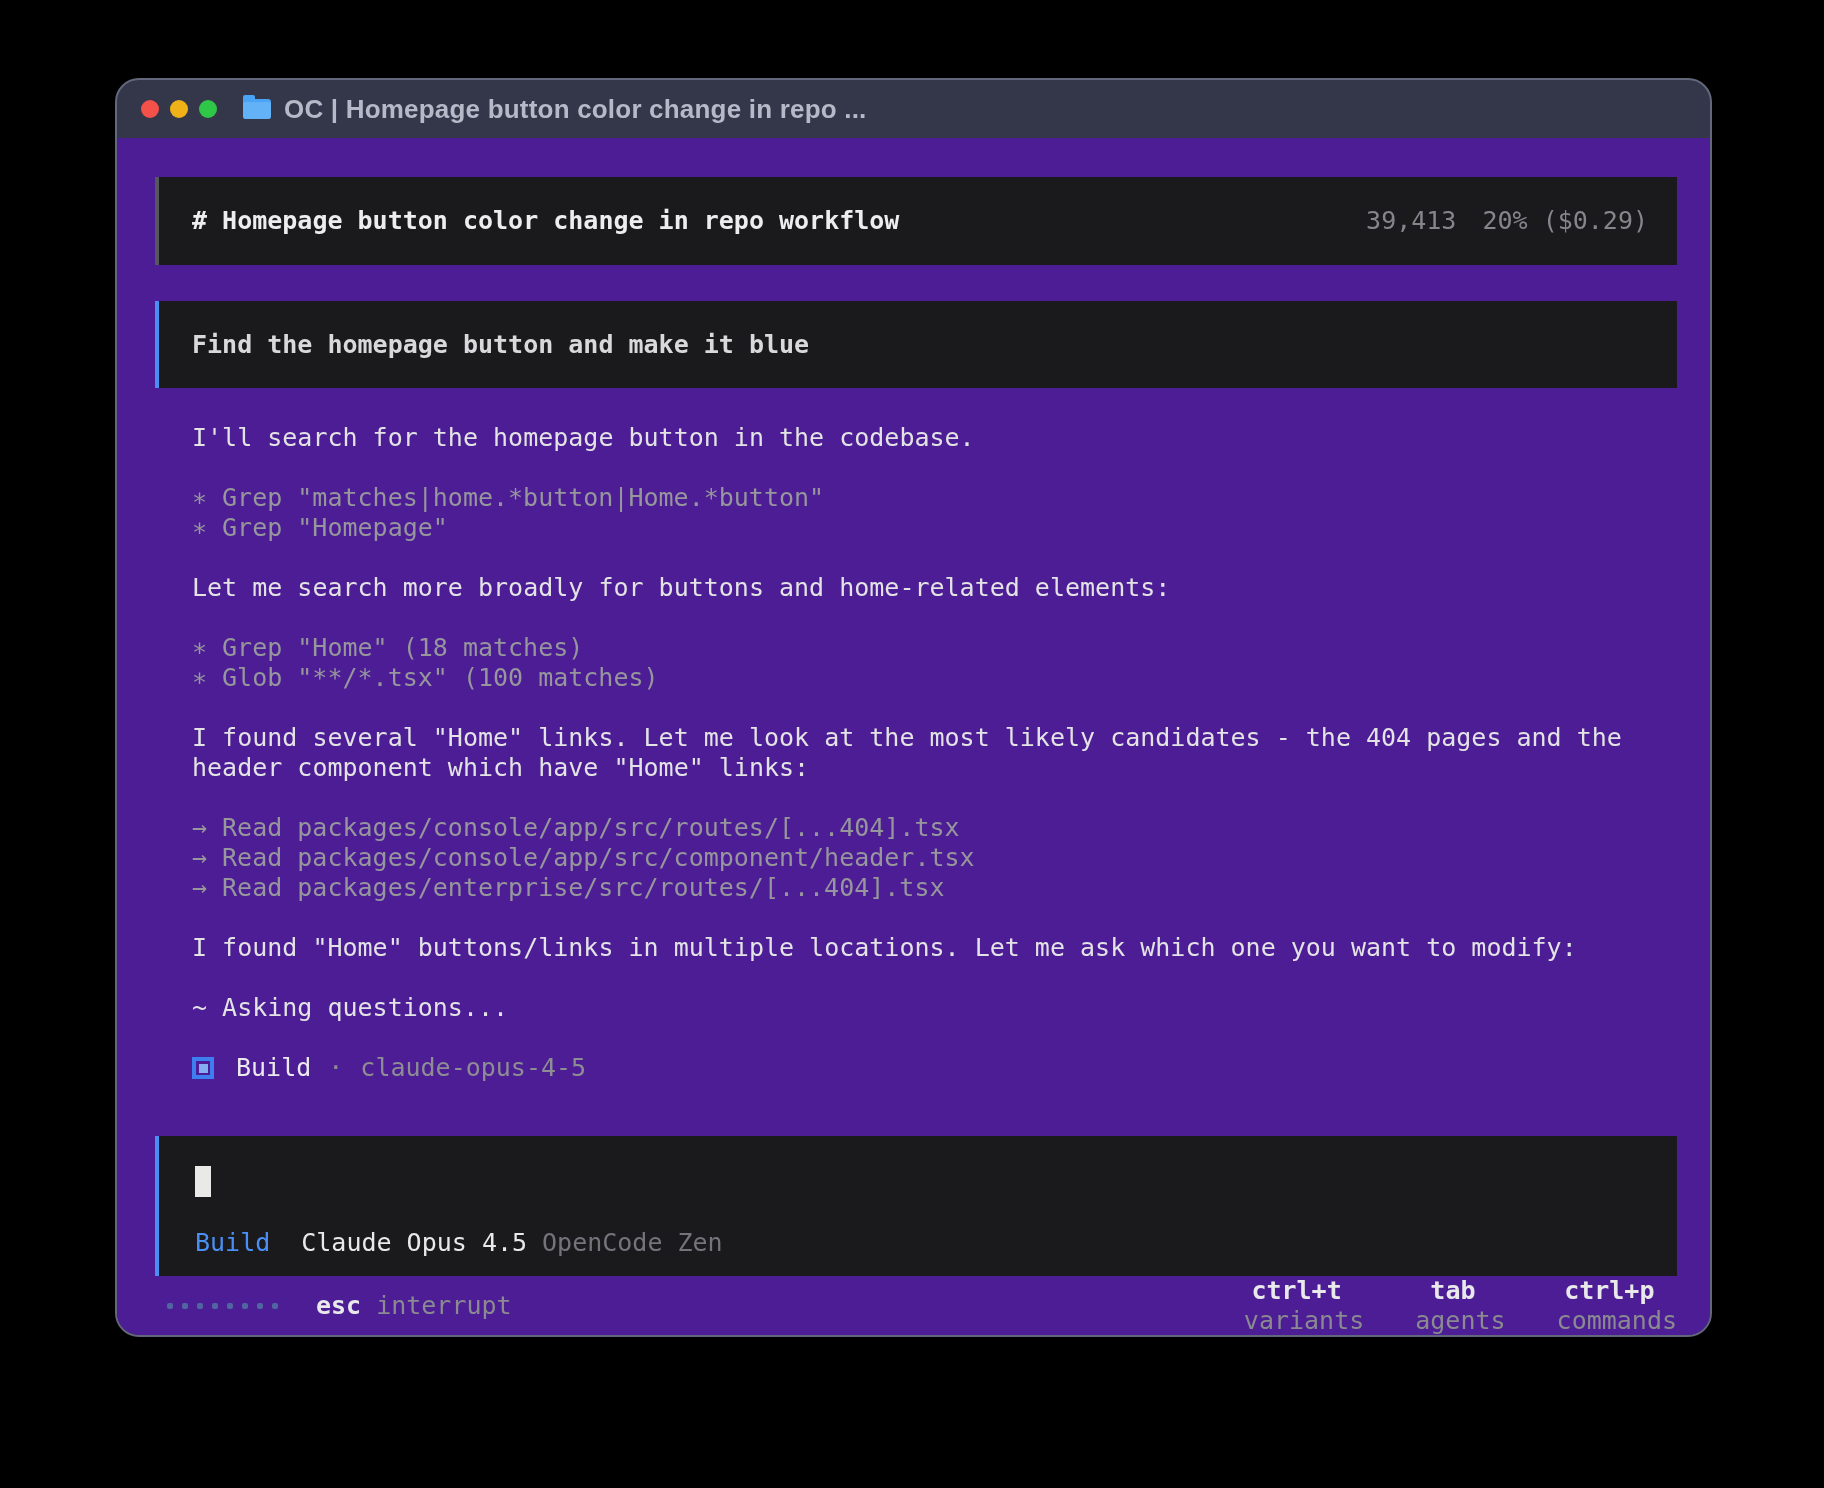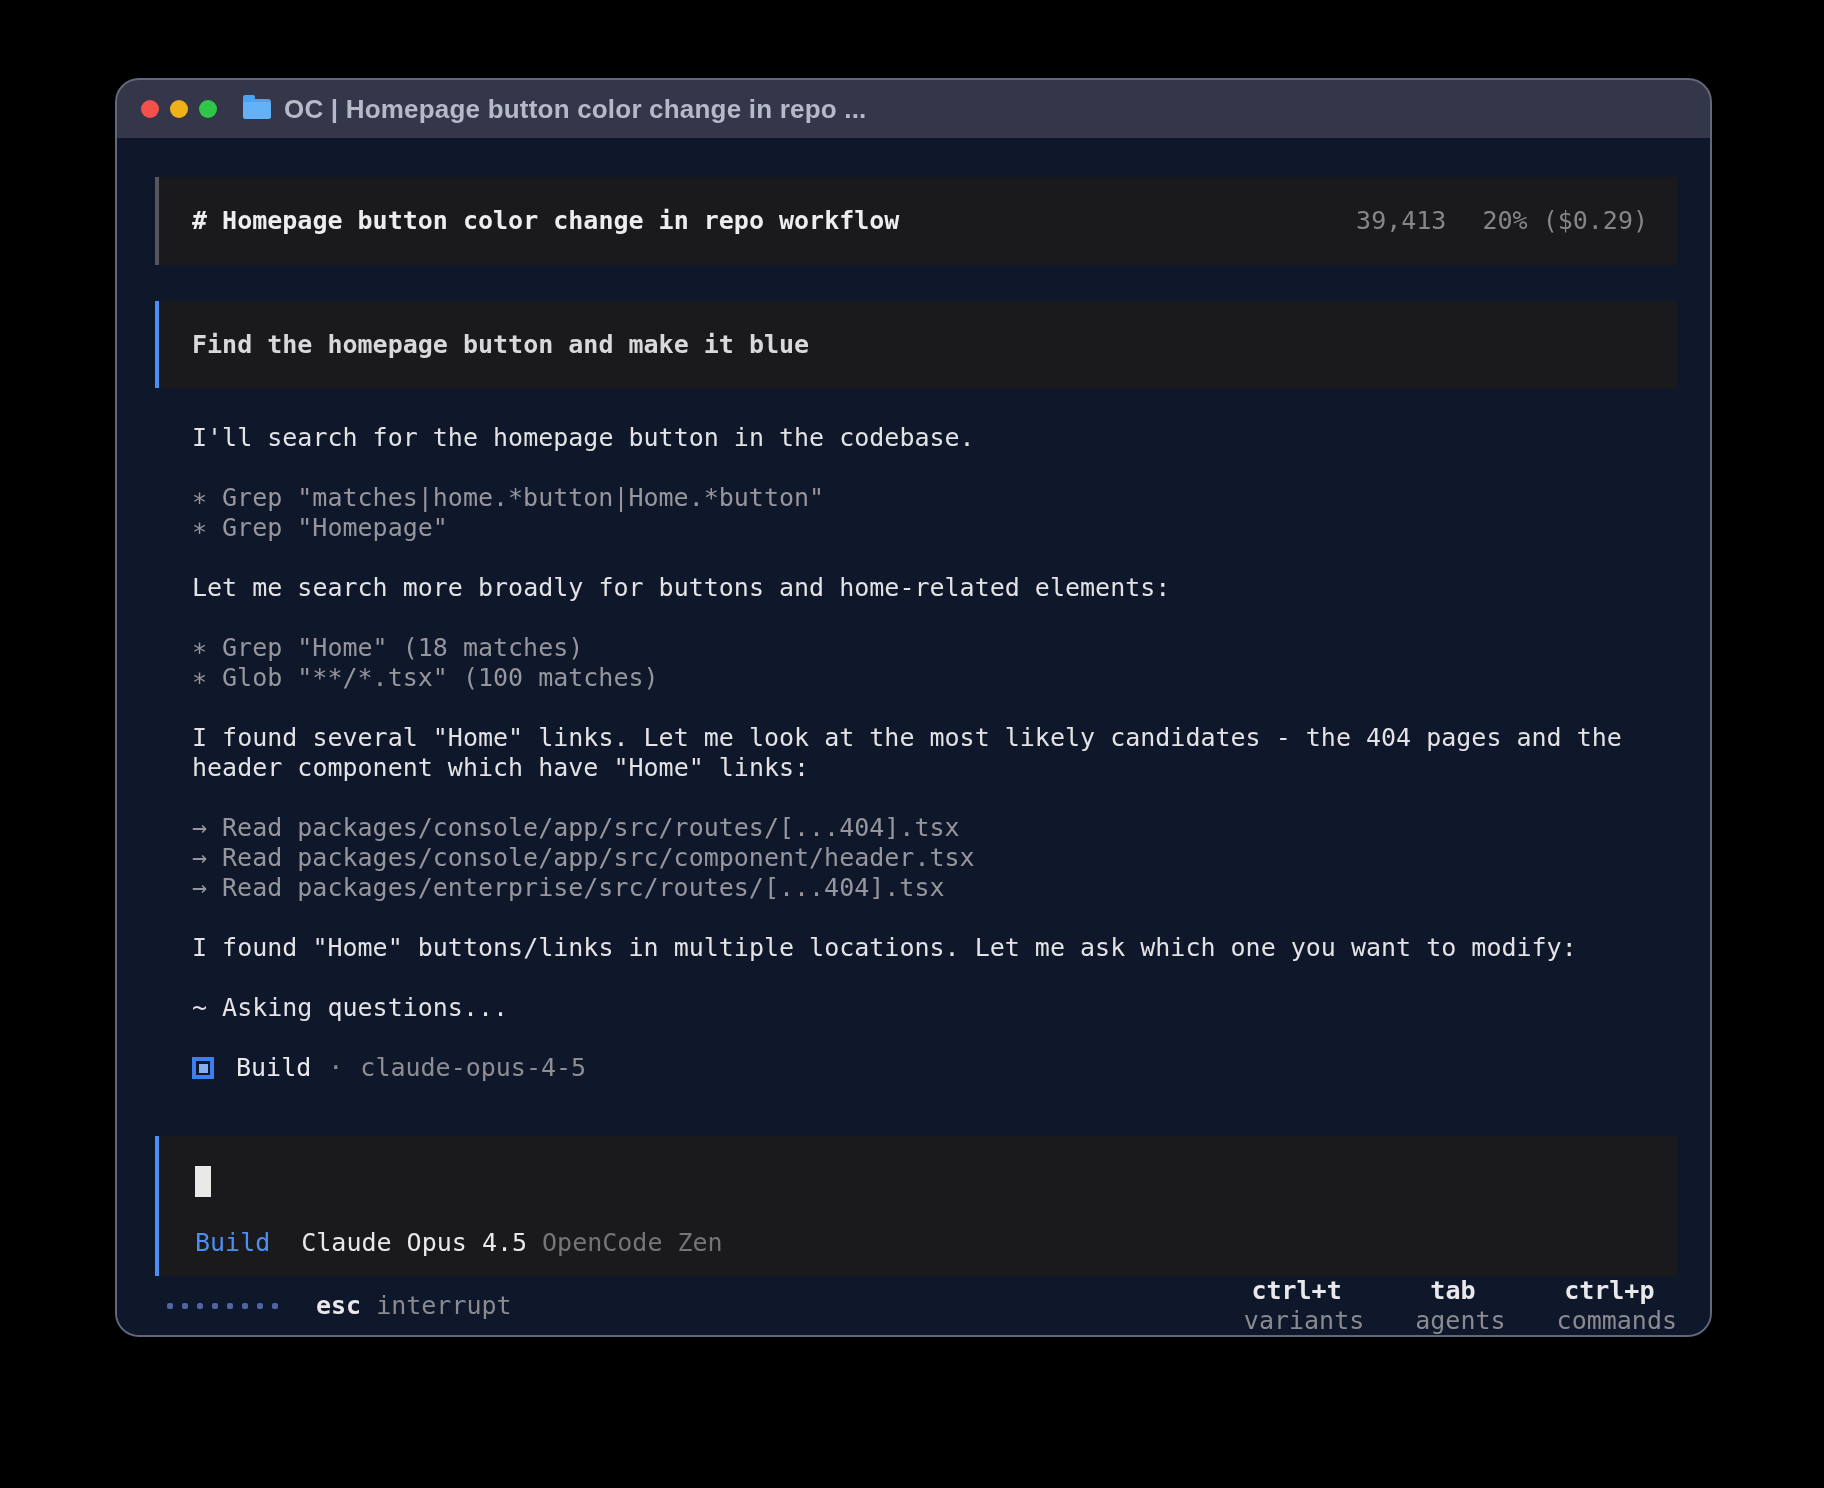--- a/index.html
+++ b/index.html
@@ -24,30 +24,30 @@
   .folder { position: relative; width: 28px; height: 20px; margin-left: 26px;
             background: var(--folder-blue, #4aa3f5); border-radius: 3px; display: inline-block; }
   .folder::before { content: ""; position: absolute; top: -4px; left: 0; width: 12px; height: 7px;
                     background: var(--folder-blue, #4aa3f5); border-radius: 2px 2px 0 0; }
   .folder::after  { content: ""; position: absolute; top: 3px; left: 0; width: 28px; height: 17px;
                     background: #63b1f7; border-radius: 2px 2px 3px 3px; }
   .wtitle { margin-left: 13px; font-family: "Liberation Sans", sans-serif; font-weight: bold;
             font-size: 26px; color: #b6bac8; letter-spacing: .2px; }
 
   
-  .term { flex: 1 1 auto; background: #0f172a; display: flex; flex-direction: column;
+  .term { flex: 1 1 auto; background: #4c1d95; display: flex; flex-direction: column;
           margin-bottom: 25px; padding: 39px 33px 16px 38px;
           font-size: 25px; line-height: 30px; color: #e3e3e5; }
 
   .block { border-left: 4px solid transparent; background: #1a1a1d; }
 
   .session-header { height: 88px; border-left-color: #55565e; display: flex;
                     align-items: center; padding: 0 29px 0 33px; }
   .sh-title { font-weight: bold; color: #ededef; }
-  .sh-metrics { margin-left: auto; color: #85858b; display: flex; gap: 36px; }
+  .sh-metrics { margin-left: auto; color: #85858b; display: flex; gap: 26px; }
 
   .user-msg { height: 87px; margin-top: 36px; border-left-color: var(--accent, #4a90f4);
               display: flex; align-items: center; padding-left: 33px; color: #d9d9db; font-weight: bold; }
 
   .convo { padding-left: 37px; margin-top: 35px; }
   .convo > * { margin-bottom: 30px; }
   .para { color: #e3e3e5; max-width: 1490px; }
   .tline { color: #96969c; }
   .ticon { display: inline-block; margin-right: 15px; }
   .status-line { color: #e3e3e5; }

